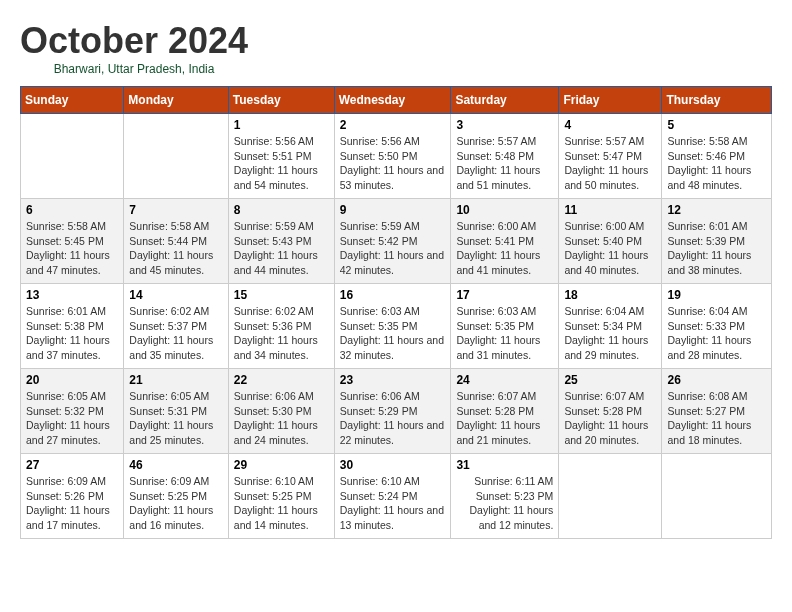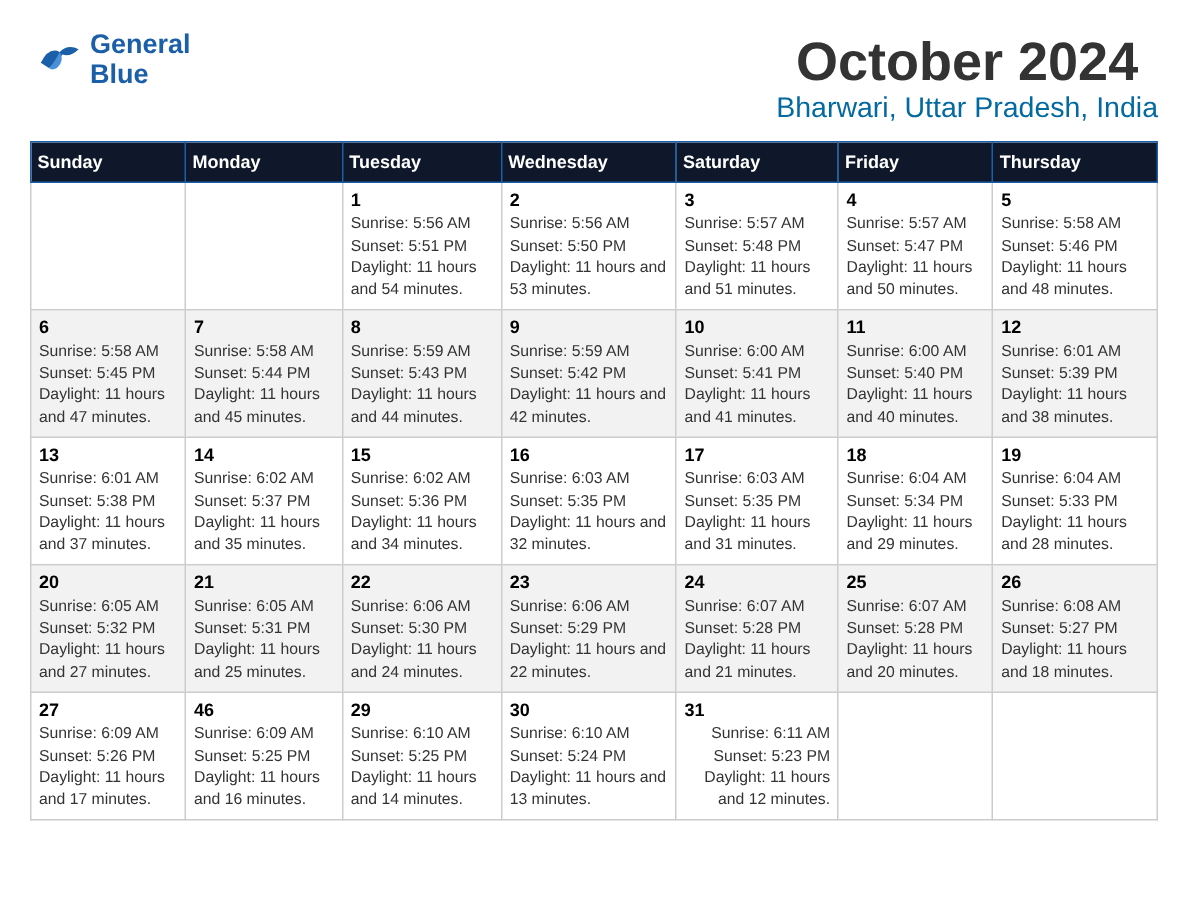--- a/index.html
+++ b/index.html
@@ -36,30 +36,30 @@
     }
     .title-block {
       text-align: center;
     }
     .month-title {
       font-size: 36px;
       font-weight: bold;
       color: #333;
     }
     .subtitle {
-      font-size: 19px;
-      color: #0369a1;
+      font-size: 12px;
+      color: #14532d;
     }
     table {
       width: 100%;
       border-collapse: collapse;
       font-size: 11px;
     }
     thead tr th {
-      background-color: #0f172a;
+      background-color: #c2410c;
       color: #fff;
       padding: 6px 4px;
       text-align: left;
       font-size: 12px;
       font-weight: bold;
       border: 1px solid #1a5fa8;
     }
     tbody tr td {
       border: 1px solid #ccc;
       padding: 4px 5px;
@@ -81,30 +81,20 @@
     .day-detail {
       color: #333;
       line-height: 1.4;
       font-size: 10.5px;
     }
   </style>
 </head>
 <body>
 
 <div class="header">
-  <div class="logo">
-    <svg class="logo-bird" viewBox="0 0 40 40" xmlns="http://www.w3.org/2000/svg">
-      <path d="M8 22 Q14 10 22 14 Q28 8 36 12 Q30 18 24 16 Q20 22 14 26 Z" fill="#1a5fa8"></path>
-      <path d="M22 14 Q26 20 20 26 Q16 28 14 26 Q18 22 22 14 Z" fill="#4a90d9"></path>
-    </svg>
-    <div class="logo-text">
-      <div><span>General</span></div>
-      <div><span>Blue</span></div>
-    </div>
-  </div>
   <div class="title-block">
     <div class="month-title">October 2024</div>
     <div class="subtitle">Bharwari, Uttar Pradesh, India</div>
   </div>
 </div>
 
 <table>
   <thead>
     <tr>
     <th>Sunday</th>

